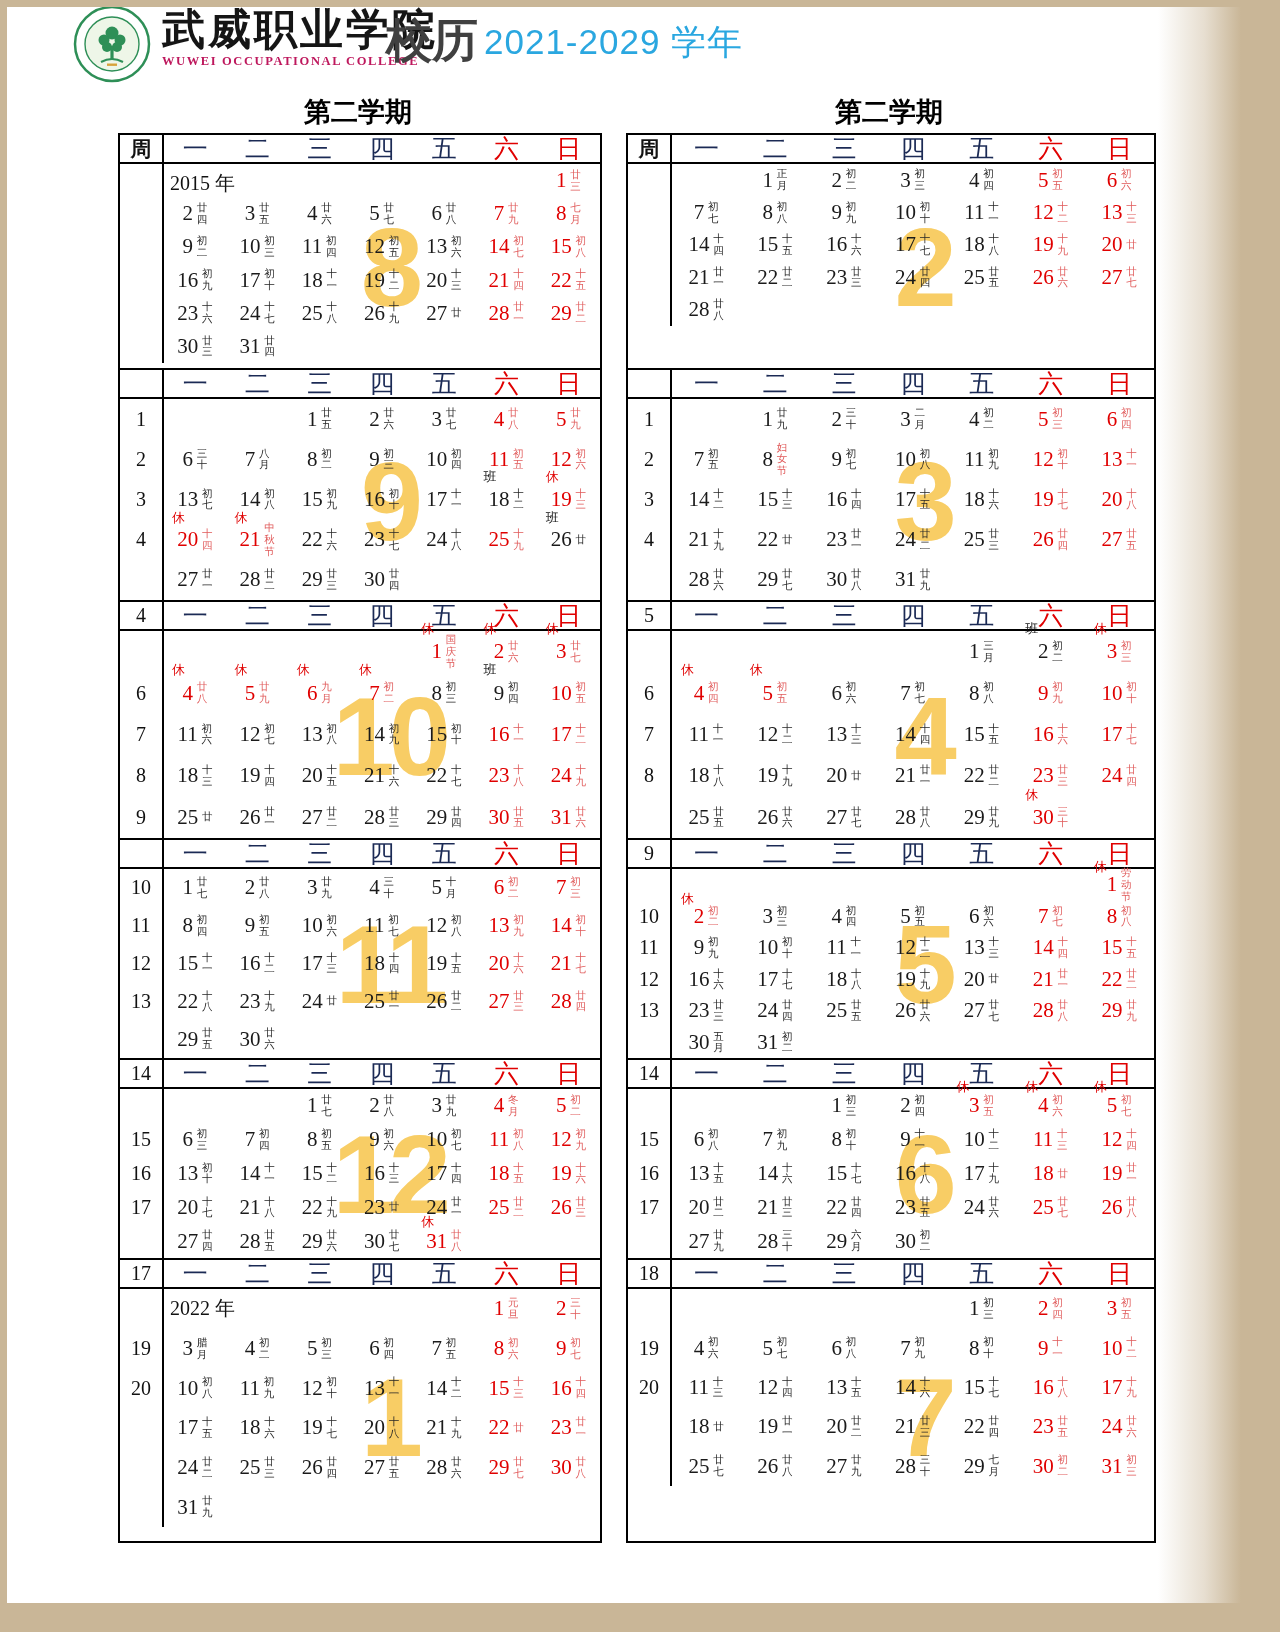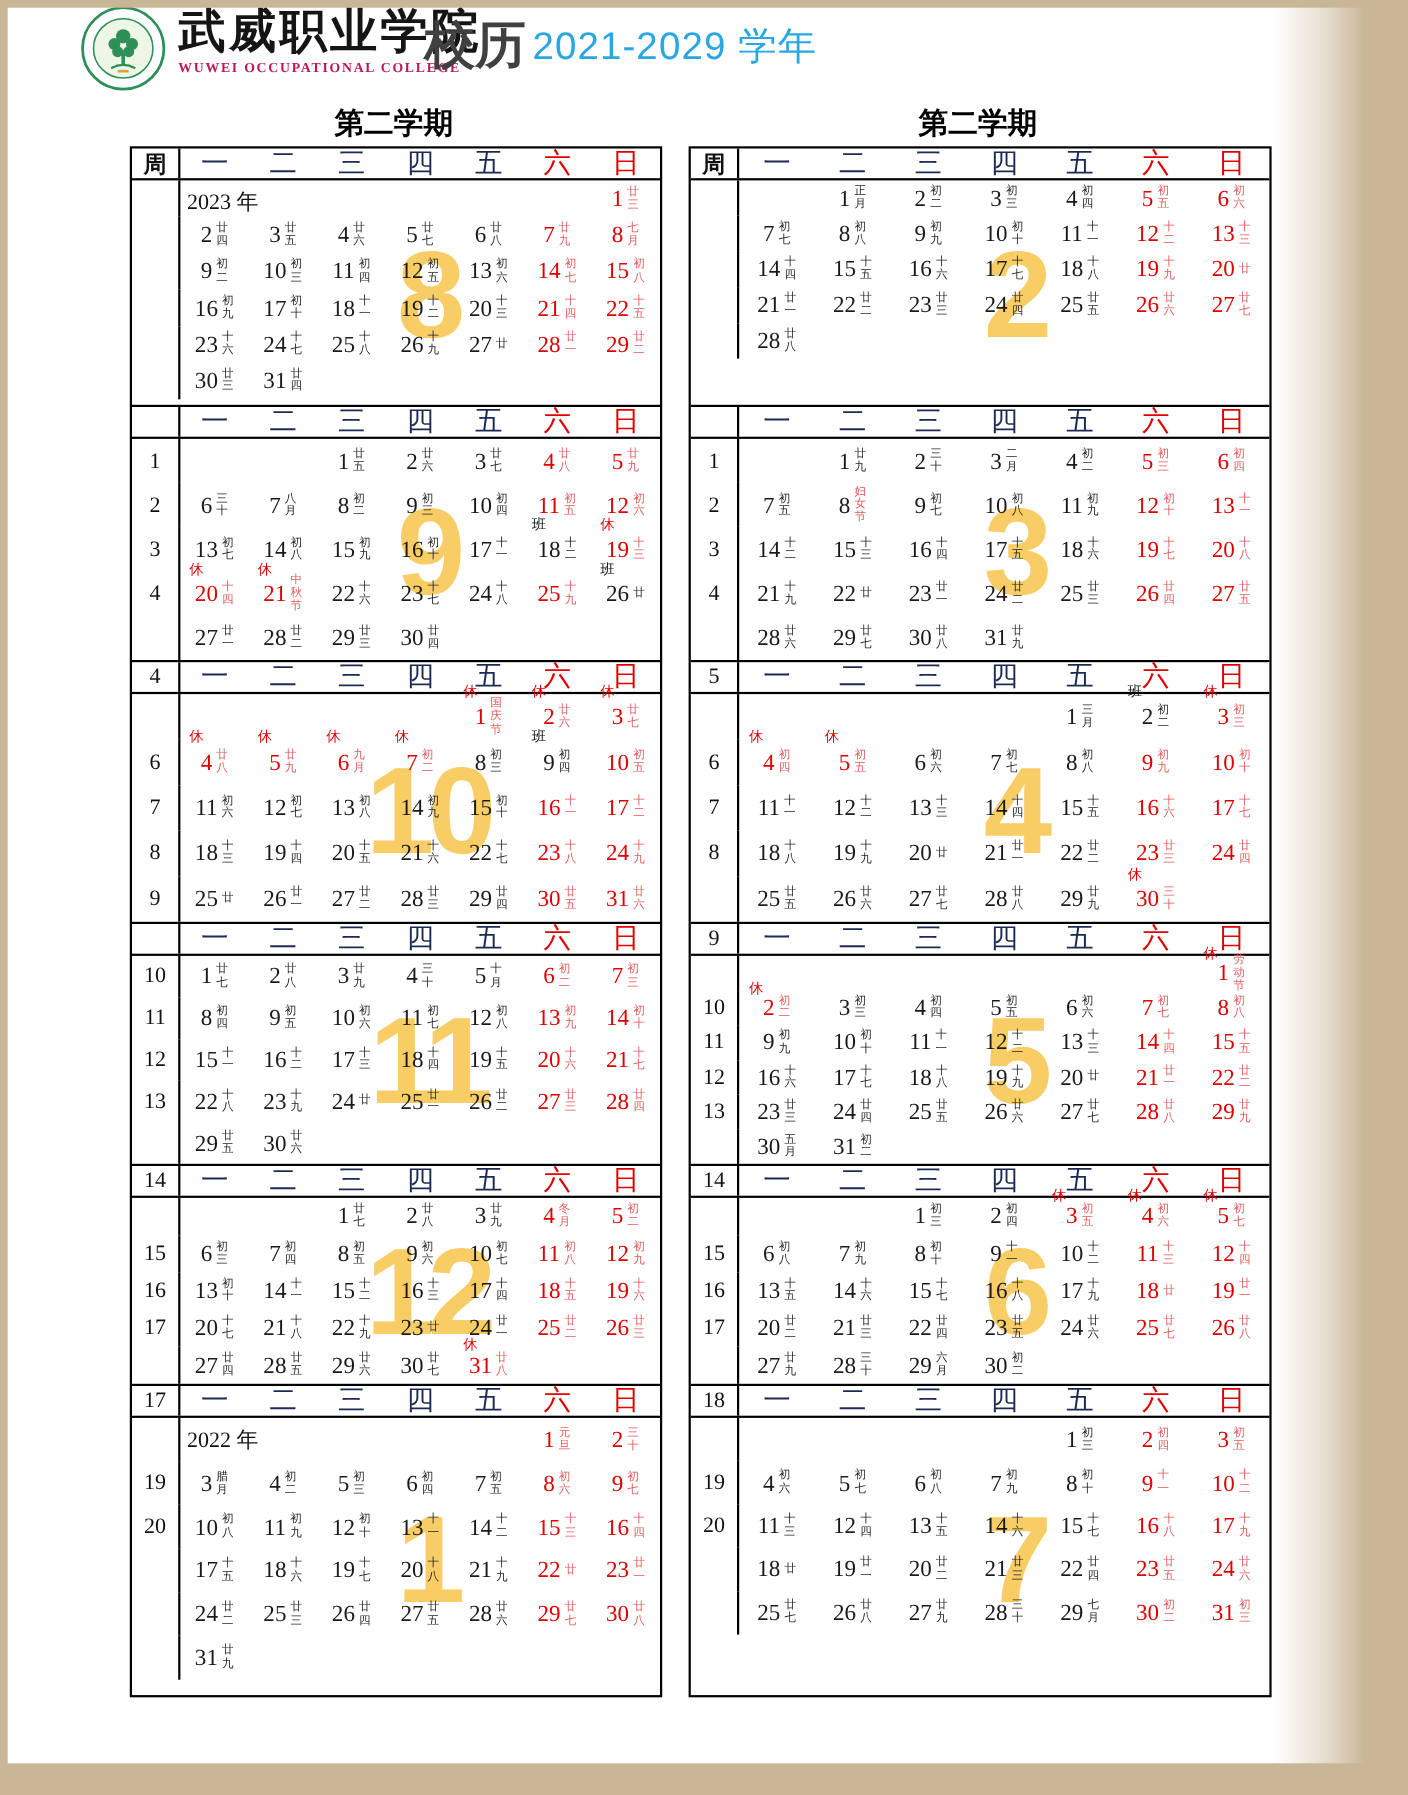--- a/index.html
+++ b/index.html
@@ -91,21 +91,21 @@
       <div class="hcell">一</div>
       <div class="hcell">二</div>
       <div class="hcell">三</div>
       <div class="hcell">四</div>
       <div class="hcell">五</div>
       <div class="hcell red">六</div>
       <div class="hcell red">日</div>
     </div>
     <div class="month" style="height: 204px;">
       <span class="wm">8</span>
-      <div class="ylabel">2023 年</div>
+      <div class="ylabel">2015 年</div>
       <div class="drow" style="height: 16.2602%;">
         <div class="wcell"></div>
         <div class="dcell"></div>
         <div class="dcell"></div>
         <div class="dcell"></div>
         <div class="dcell"></div>
         <div class="dcell"></div>
         <div class="dcell"></div>
         <div class="dcell">
           <span class="dnum red">1</span>

